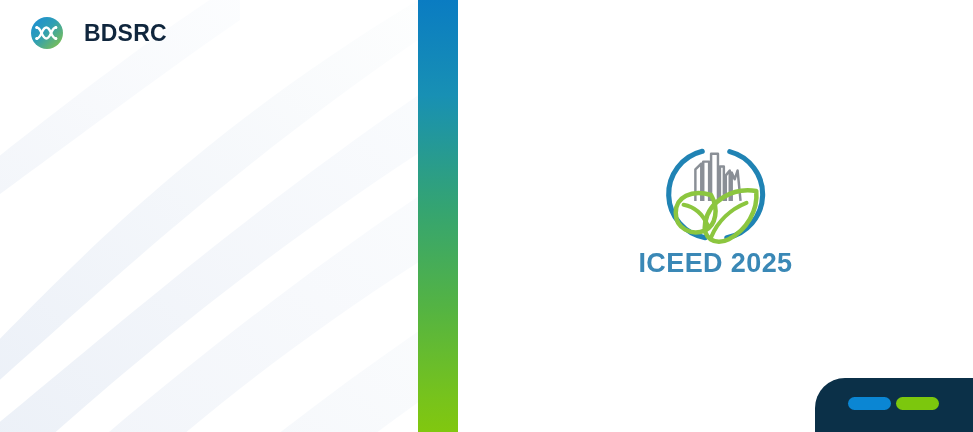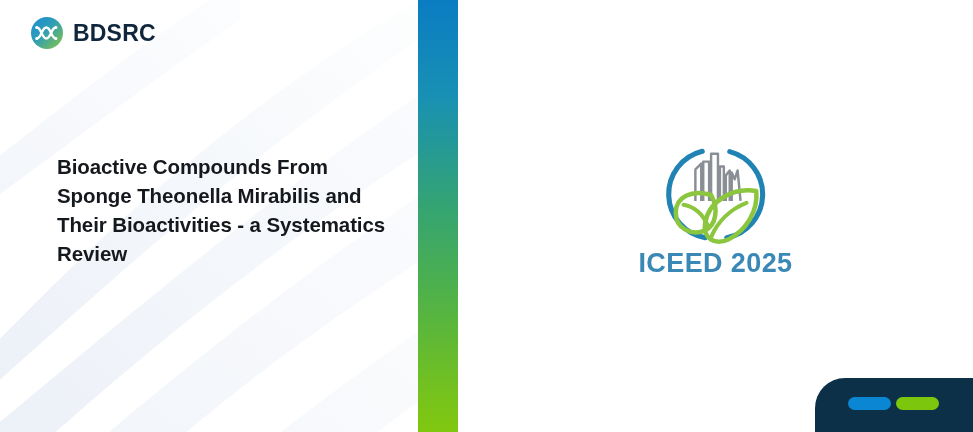--- a/index.html
+++ b/index.html
@@ -35,21 +35,21 @@
     width: 418px; height: 432px;
     display: block;
   }
 
   
   .brand {
     position: absolute;
     left: 30px; top: 16px;
     display: flex;
     align-items: center;
-    gap: 9px;
+    gap: 20px;
   }
   .brand-mark {
     width: 34px; height: 34px;
     display: block;
   }
   .brand-name {
     font-size: 23px;
     font-weight: bold;
     letter-spacing: 0.2px;
     color: #10263d;
@@ -179,21 +179,20 @@
         <path d="M 20,34 C 34,34 34,66 48,66 C 62,66 62,34 76,34" fill="none" stroke="#ffffff" stroke-width="7" stroke-linecap="round"></path>
         <path d="M 20,66 C 34,66 34,34 48,34 C 62,34 62,66 76,66" fill="none" stroke="#ffffff" stroke-width="7" stroke-linecap="round"></path>
         <circle cx="20" cy="34" r="4.5" fill="#ffffff"></circle>
         <circle cx="20" cy="66" r="4.5" fill="#ffffff"></circle>
         <circle cx="76" cy="34" r="4.5" fill="#ffffff"></circle>
         <circle cx="76" cy="66" r="4.5" fill="#ffffff"></circle>
       </svg>
       <span class="brand-name">BDSRC</span>
     </div>
 
-    <h1 class="title">Bioactive Compounds From Sponge Theonella Mirabilis and Their Bioactivities - a Systematics Review</h1>
   </div>
 
   <div class="divider-bar"></div>
 
   <div class="right-panel">
 
     <div class="conf-logo-wrap">
 
       <svg class="conf-mark" viewBox="0 0 110 112">
 

